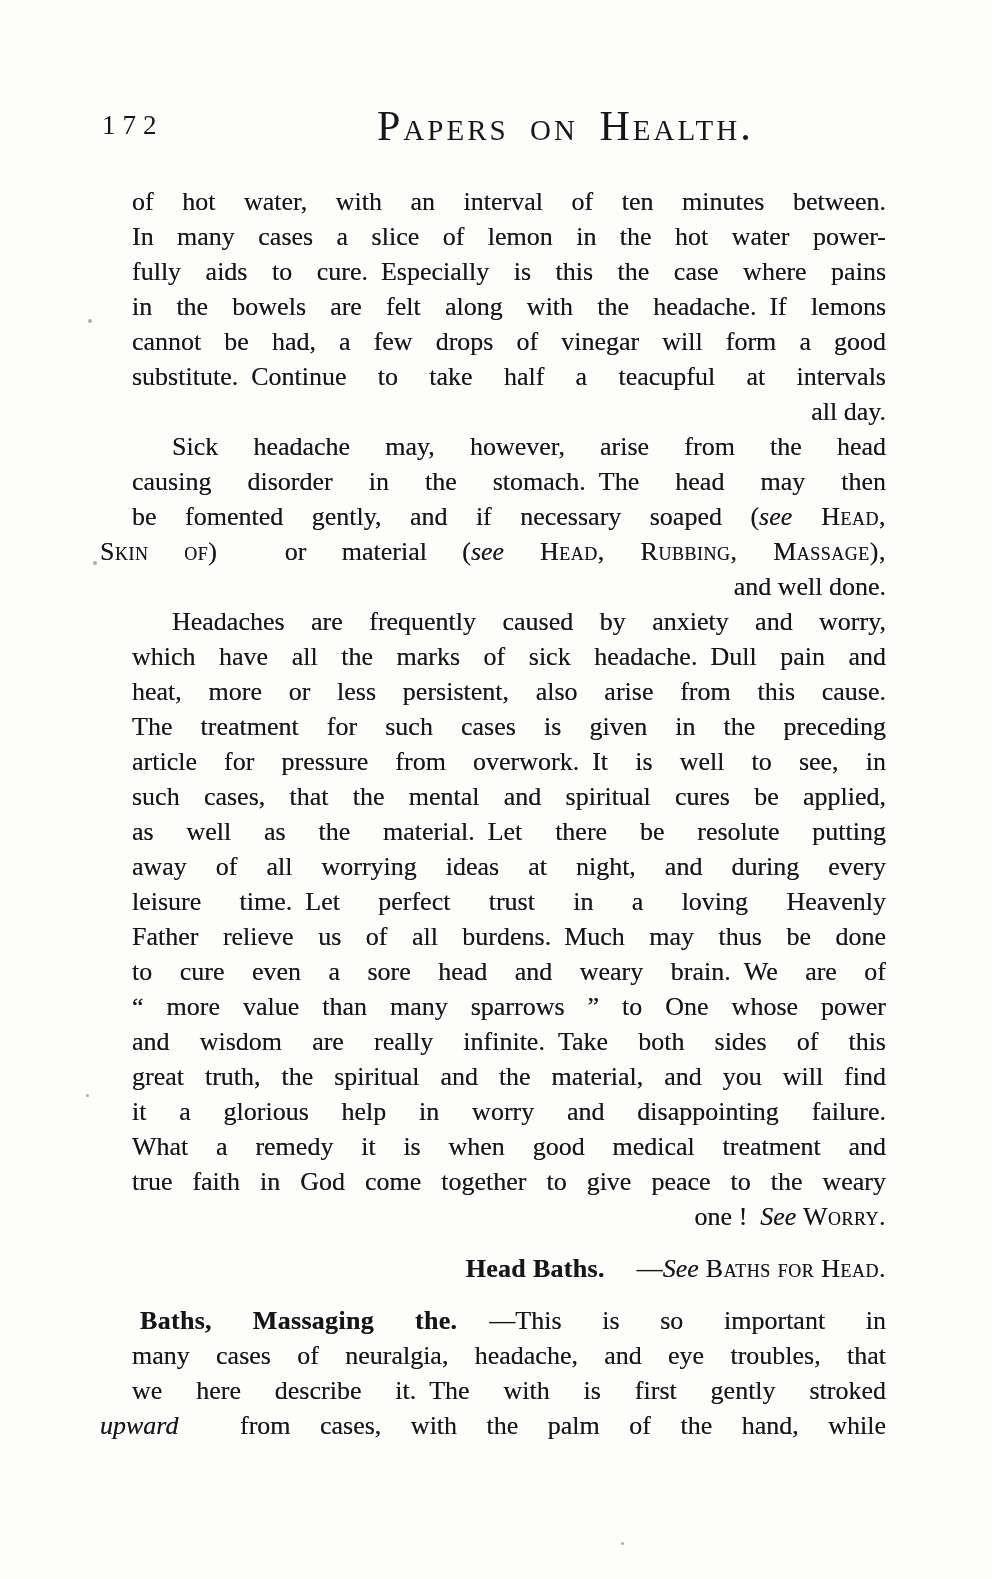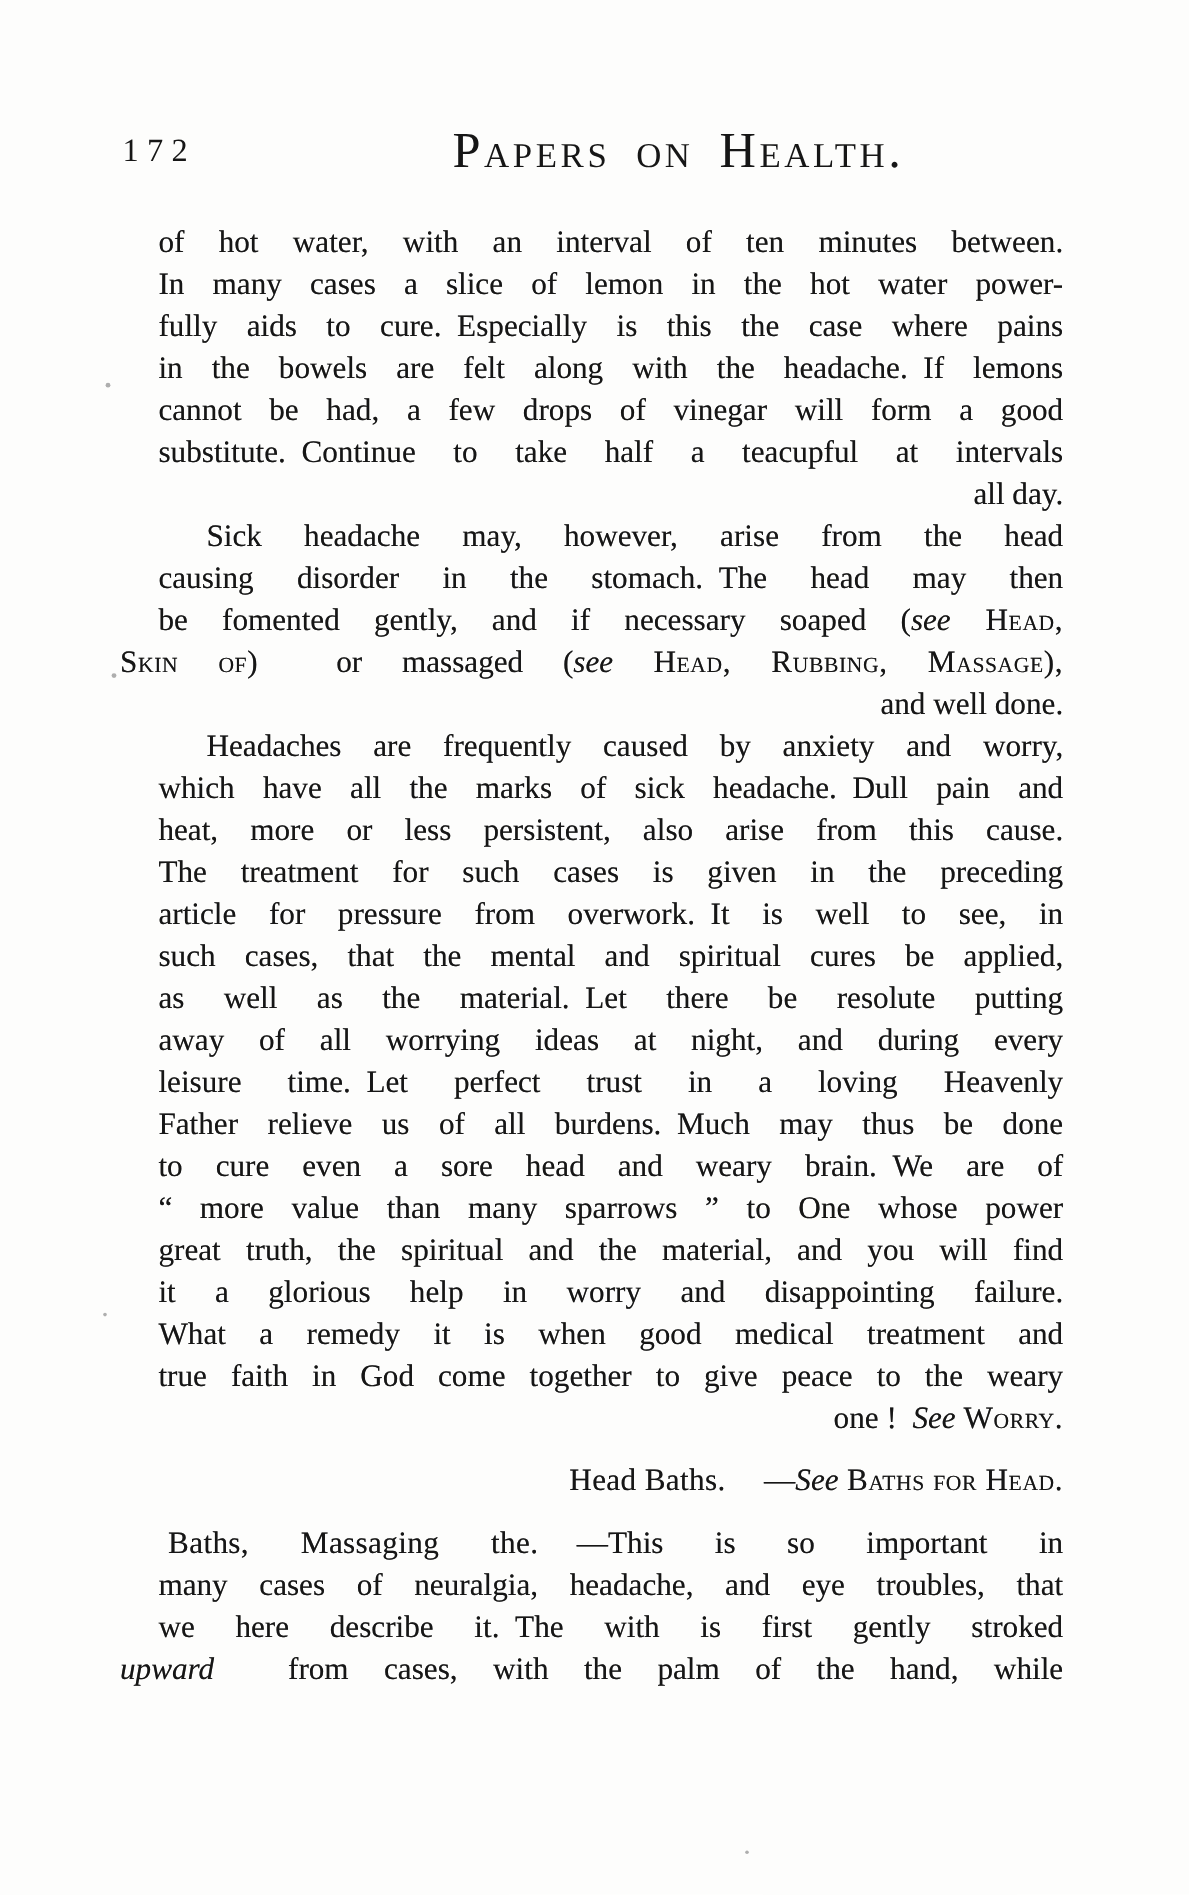--- a/index.html
+++ b/index.html
@@ -27,21 +27,21 @@
     text-shadow:0 0 .5px rgba(0,0,0,.55);
   }
   .para{margin:0;}
   .para.spaced{margin-top:17px;}
   .line{text-align:right;}
   .line.just{text-align:justify;text-align-last:justify;text-justify:inter-word;}
   .line.indent{padding-left:40px;}
   .roman{font-style:normal;margin-left:32px;}
   .italic{font-style:italic;}
   .smallcaps{font-variant:small-caps;letter-spacing:.5px;}
-  .bold{font-weight:400;letter-spacing:.3px;margin-top:31px;}
+  .bold{font-weight:700;letter-spacing:.3px;margin-top:31px;}
   .speck{position:absolute;border-radius:50%;background:#6d6d6d;opacity:.55;}
 </style>
 </head>
 <body>
 
 <div class="page">
 
   <div>
     <div class="page-number">172</div>
     <div class="running-title">Papers on Health.</div>
@@ -54,36 +54,37 @@
         <div class="line just"><span class="roman">fully aids to cure. Especially is this the case where pains</span></div>
         <div class="line just"><span class="roman">in the bowels are felt along with the headache. If lemons</span></div>
         <div class="line just"><span class="roman">cannot be had, a few drops of vinegar will form a good</span></div>
         <div class="line just"><span class="roman">substitute. Continue to take half a teacupful at intervals</span></div>
         <div class="line"><span class="roman">all day.</span></div>
       </div>
       <div class="para">
         <div class="line just indent"><span class="roman">Sick headache may, however, arise from the head</span></div>
         <div class="line just"><span class="roman">causing disorder in the stomach. The head may then</span></div>
         <div class="line just"><span class="roman">be fomented gently, and if necessary soaped (</span><span class="italic">see</span><span class="smallcaps"> Head,</span></div>
-        <div class="line just"><span class="smallcaps">Skin of)</span><span class="roman"> or massaged (</span><span class="italic">see</span><span class="smallcaps"> Head, Rubbing, Massage),</span></div>
+        <div class="line just"><span class="smallcaps">Skin of)</span><span class="roman"> or material (</span><span class="italic">see</span><span class="smallcaps"> Head, Rubbing, Massage),</span></div>
         <div class="line"><span class="roman">and well done.</span></div>
       </div>
       <div class="para">
         <div class="line just indent"><span class="roman">Headaches are frequently caused by anxiety and worry,</span></div>
         <div class="line just"><span class="roman">which have all the marks of sick headache. Dull pain and</span></div>
         <div class="line just"><span class="roman">heat, more or less persistent, also arise from this cause.</span></div>
         <div class="line just"><span class="roman">The treatment for such cases is given in the preceding</span></div>
         <div class="line just"><span class="roman">article for pressure from overwork. It is well to see, in</span></div>
         <div class="line just"><span class="roman">such cases, that the mental and spiritual cures be applied,</span></div>
         <div class="line just"><span class="roman">as well as the material. Let there be resolute putting</span></div>
         <div class="line just"><span class="roman">away of all worrying ideas at night, and during every</span></div>
         <div class="line just"><span class="roman">leisure time. Let perfect trust in a loving Heavenly</span></div>
         <div class="line just"><span class="roman">Father relieve us of all burdens. Much may thus be done</span></div>
         <div class="line just"><span class="roman">to cure even a sore head and weary brain. We are of</span></div>
         <div class="line just"><span class="roman">“ more value than many sparrows ” to One whose power</span></div>
+        <div class="line just"><span class="roman">and wisdom are really infinite. Take both sides of this</span></div>
         <div class="line just"><span class="roman">great truth, the spiritual and the material, and you will find</span></div>
         <div class="line just"><span class="roman">it a glorious help in worry and disappointing failure.</span></div>
         <div class="line just"><span class="roman">What a remedy it is when good medical treatment and</span></div>
         <div class="line just"><span class="roman">true faith in God come together to give peace to the weary</span></div>
         <div class="line"><span class="roman">one ! </span><span class="italic">See</span><span class="smallcaps"> Worry.</span></div>
       </div>
       <div class="para spaced">
         <div class="line indent"><span class="bold">Head Baths.</span><span class="roman">—</span><span class="italic">See</span><span class="smallcaps"> Baths for Head.</span></div>
       </div>
       <div class="para spaced">

